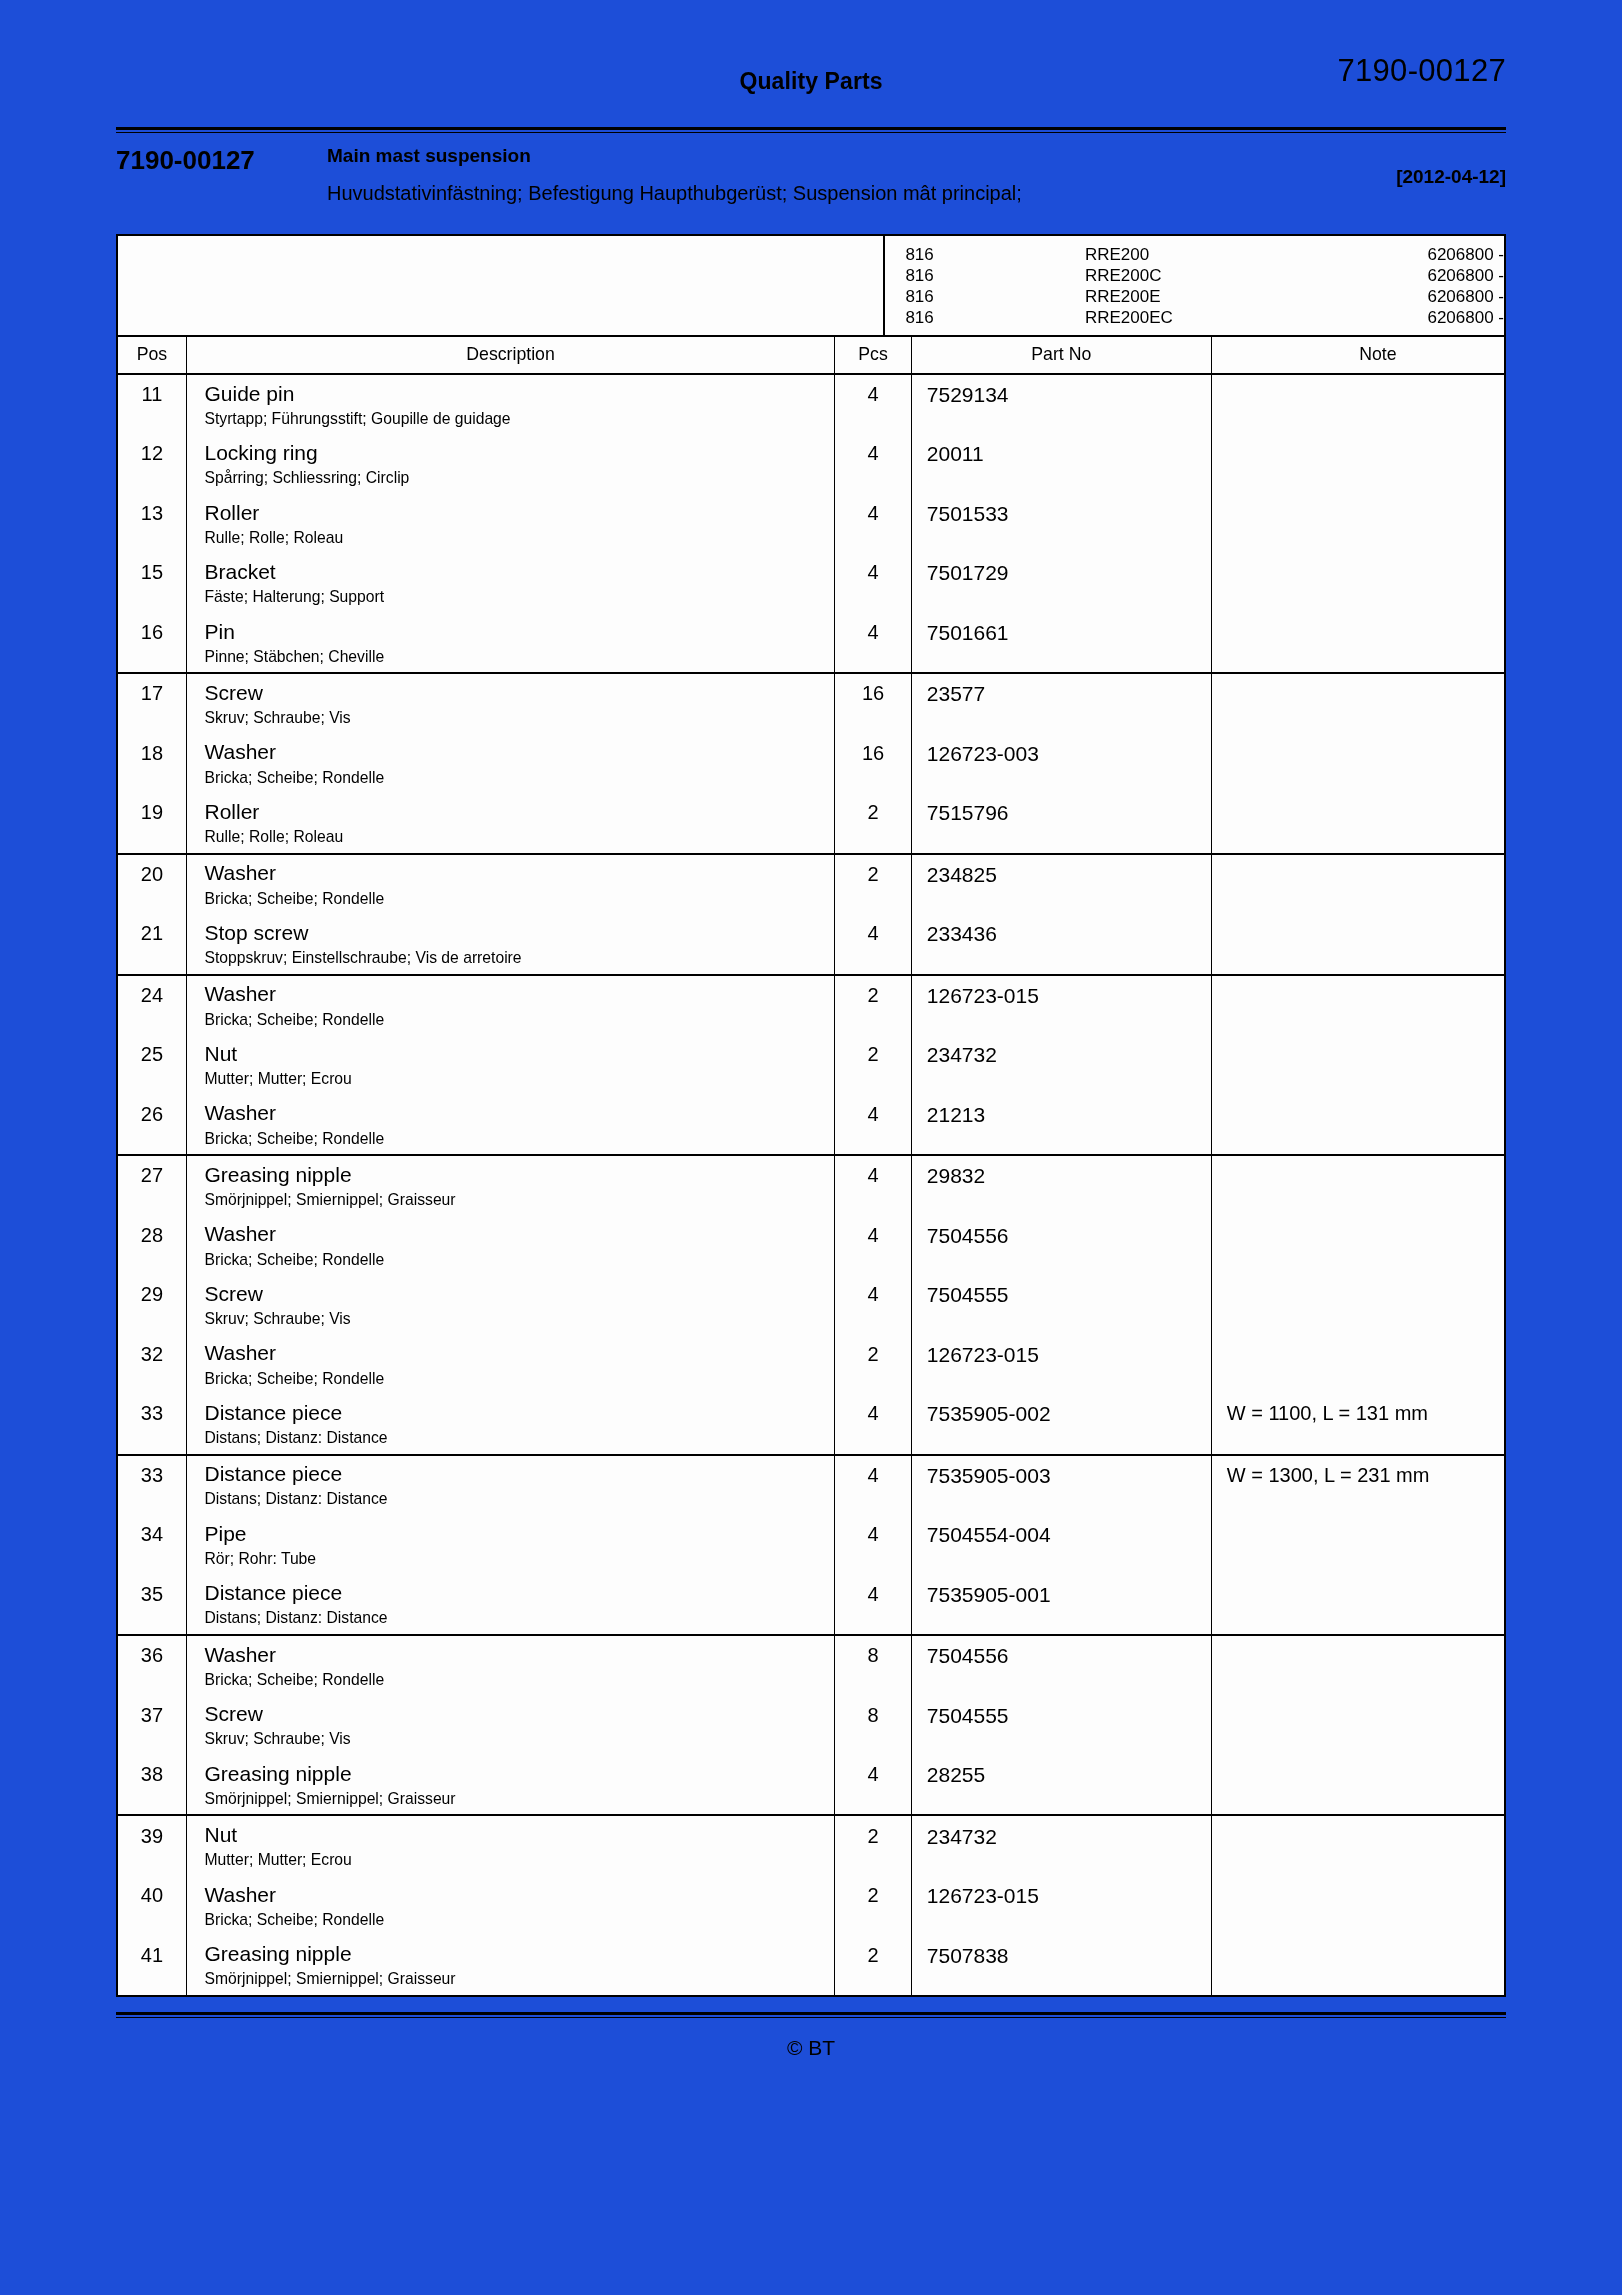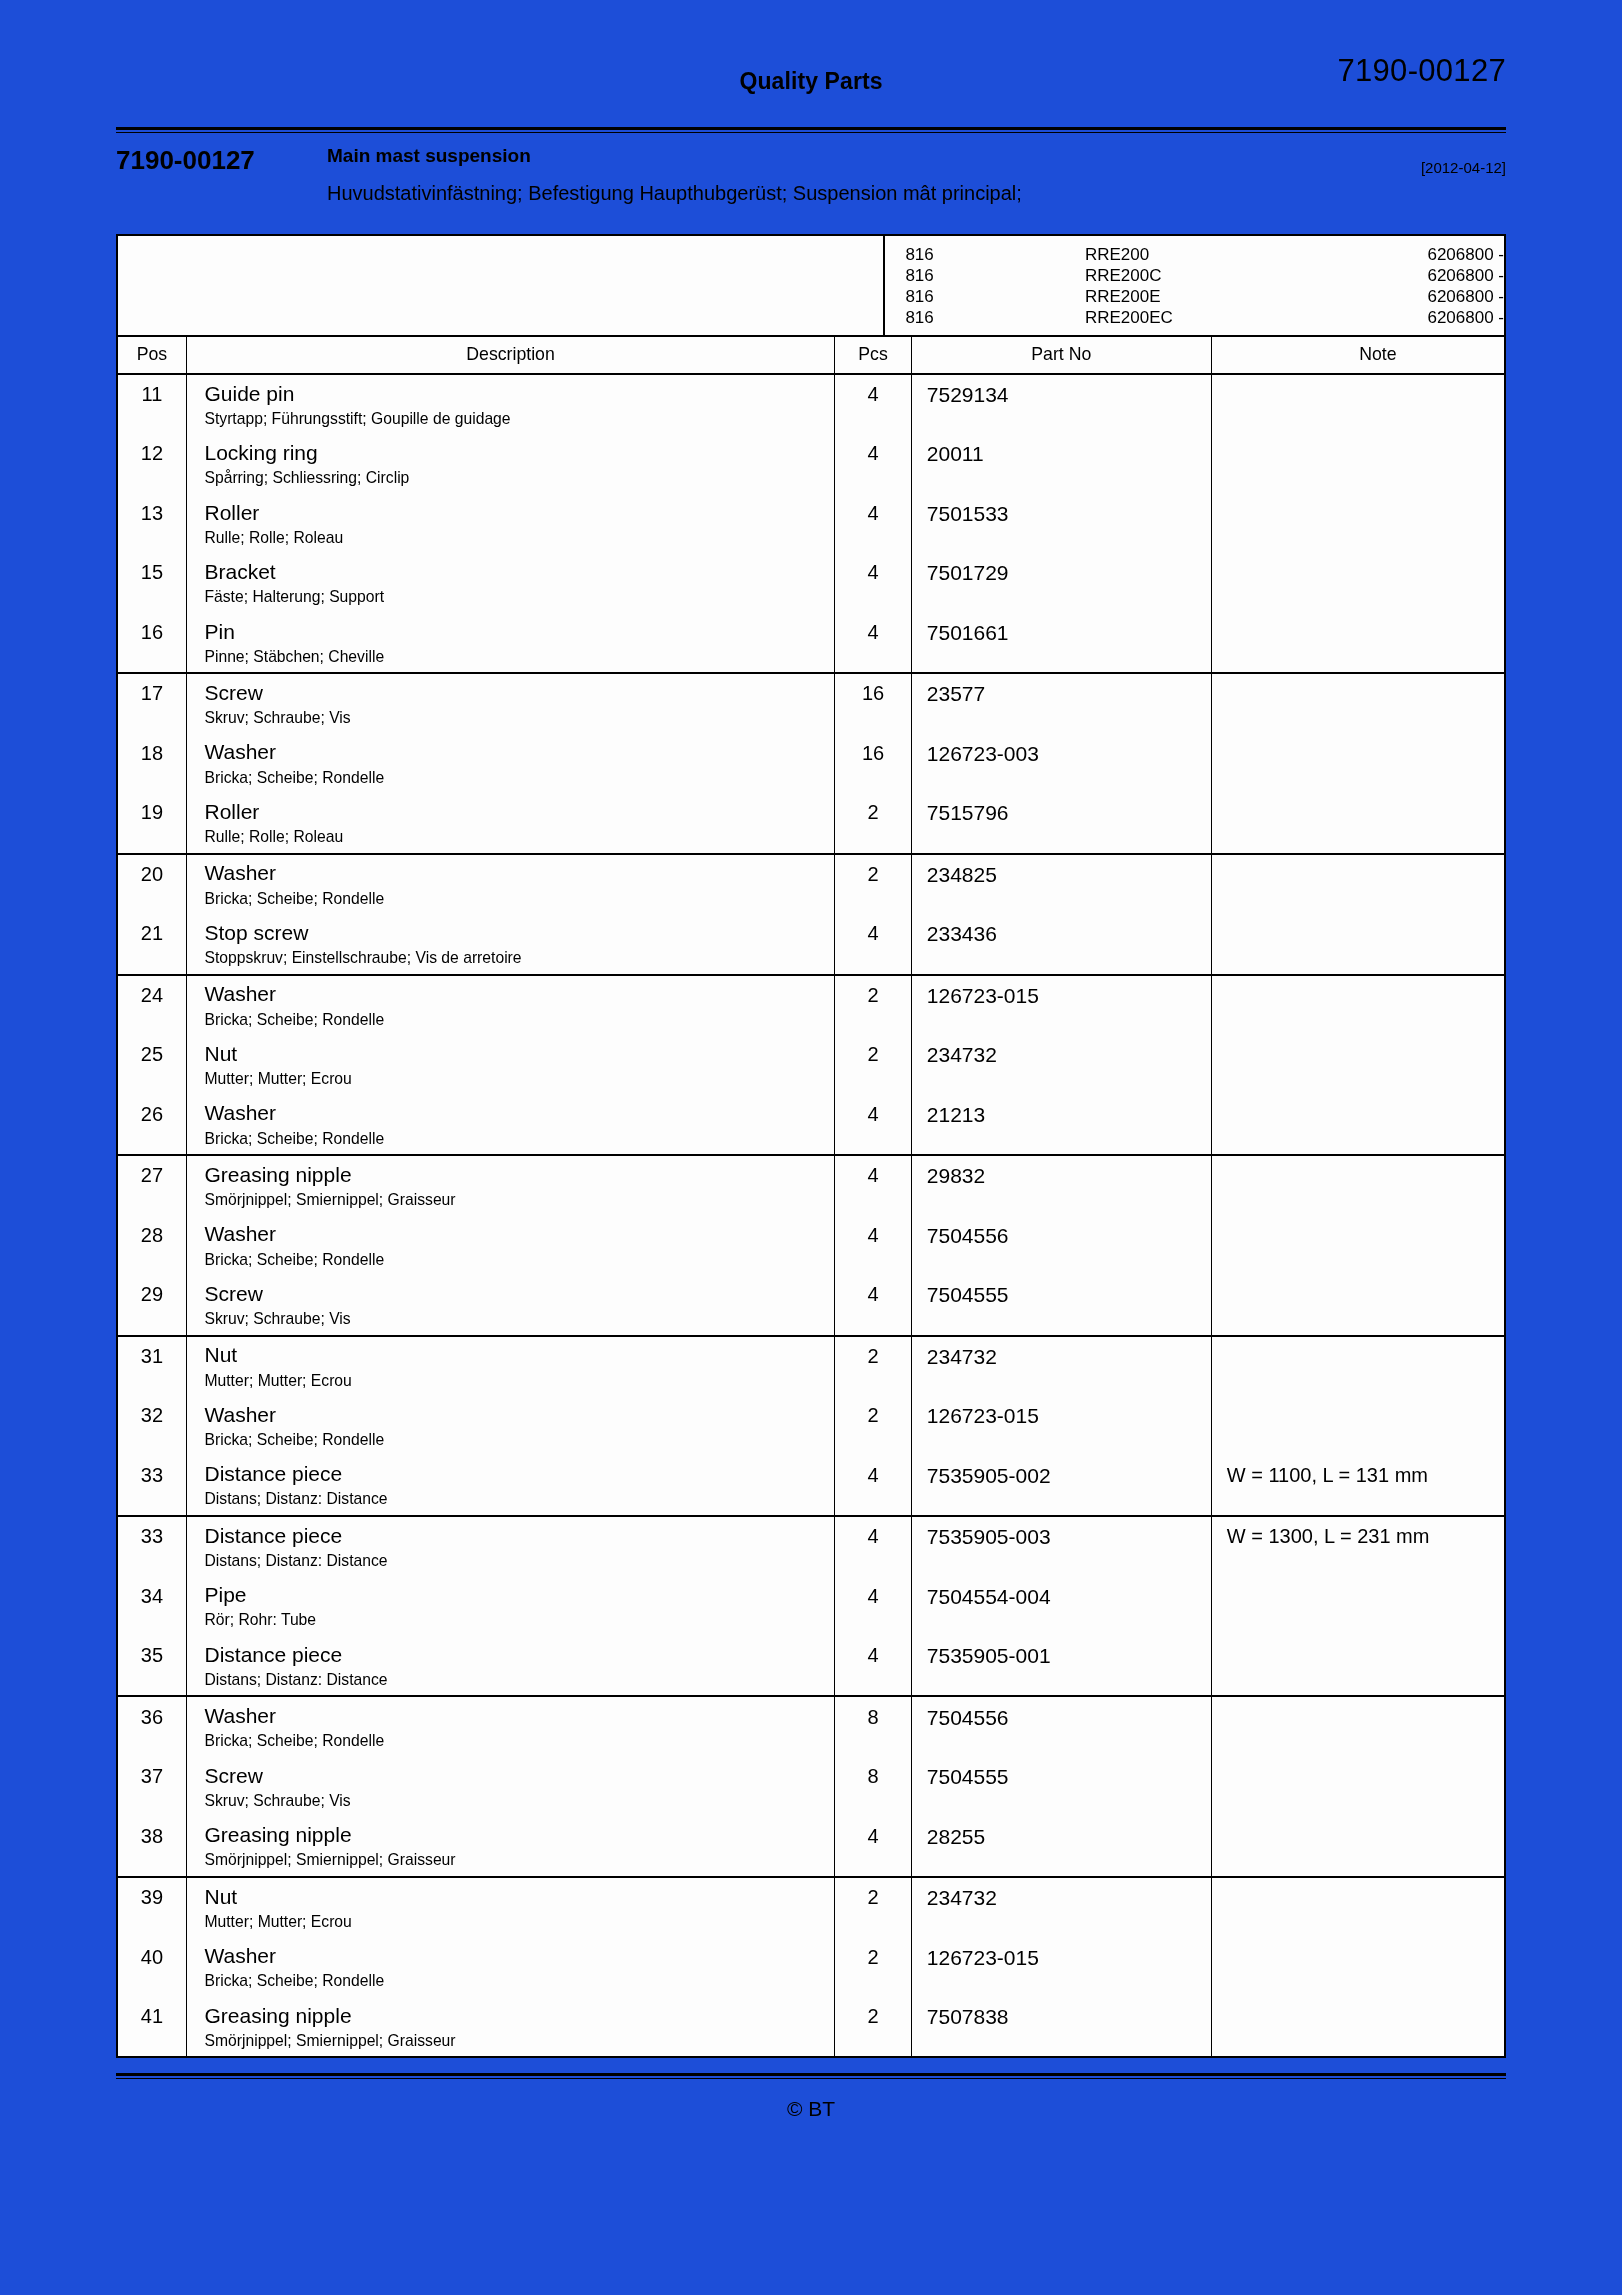--- a/index.html
+++ b/index.html
@@ -69,23 +69,23 @@
   .title-name {
     position: absolute;
     left: 211px;
     top: 0;
     font-size: 19px;
     font-weight: bold;
   }
   .title-date {
     position: absolute;
     right: 0;
-    top: 14px;
-    font-size: 15px;
-    font-weight: normal;
+    top: 21px;
+    font-size: 19px;
+    font-weight: bold;
   }
   .title-sub {
     position: absolute;
     left: 211px;
     top: 37px;
     font-size: 20px;
     font-weight: normal;
     white-space: nowrap;
   }
 
@@ -597,257 +597,237 @@
           </td>
           <td>
             <div class="cell-pad part-num">7504555</div>
           </td>
           <td>
             <div class="cell-pad note-txt"></div>
           </td>
         </tr>
       </tbody>
       <tbody>
+        <tr>
+          <td>
+            <div class="cell-pad pos-num">32</div>
+          </td>
+          <td>
+            <div class="cell-pad">
+              <div class="desc-main">Washer</div>
+              <div class="desc-sub">Bricka; Scheibe; Rondelle</div>
+            </div>
+          </td>
+          <td>
+            <div class="cell-pad pcs-num">2</div>
+          </td>
+          <td>
+            <div class="cell-pad part-num">126723-015</div>
+          </td>
+          <td>
+            <div class="cell-pad note-txt"></div>
+          </td>
+        </tr>
+        <tr>
+          <td>
+            <div class="cell-pad pos-num">33</div>
+          </td>
+          <td>
+            <div class="cell-pad">
+              <div class="desc-main">Distance piece</div>
+              <div class="desc-sub">Distans; Distanz: Distance</div>
+            </div>
+          </td>
+          <td>
+            <div class="cell-pad pcs-num">4</div>
+          </td>
+          <td>
+            <div class="cell-pad part-num">7535905-002</div>
+          </td>
+          <td>
+            <div class="cell-pad note-txt">W = 1100, L = 131 mm</div>
+          </td>
+        </tr>
+      </tbody>
+      <tbody>
         <tr class="group-start">
           <td>
-            <div class="cell-pad pos-num">31</div>
+            <div class="cell-pad pos-num">33</div>
+          </td>
+          <td>
+            <div class="cell-pad">
+              <div class="desc-main">Distance piece</div>
+              <div class="desc-sub">Distans; Distanz: Distance</div>
+            </div>
+          </td>
+          <td>
+            <div class="cell-pad pcs-num">4</div>
+          </td>
+          <td>
+            <div class="cell-pad part-num">7535905-003</div>
+          </td>
+          <td>
+            <div class="cell-pad note-txt">W = 1300, L = 231 mm</div>
+          </td>
+        </tr>
+        <tr>
+          <td>
+            <div class="cell-pad pos-num">34</div>
+          </td>
+          <td>
+            <div class="cell-pad">
+              <div class="desc-main">Pipe</div>
+              <div class="desc-sub">Rör; Rohr: Tube</div>
+            </div>
+          </td>
+          <td>
+            <div class="cell-pad pcs-num">4</div>
+          </td>
+          <td>
+            <div class="cell-pad part-num">7504554-004</div>
+          </td>
+          <td>
+            <div class="cell-pad note-txt"></div>
+          </td>
+        </tr>
+        <tr>
+          <td>
+            <div class="cell-pad pos-num">35</div>
+          </td>
+          <td>
+            <div class="cell-pad">
+              <div class="desc-main">Distance piece</div>
+              <div class="desc-sub">Distans; Distanz: Distance</div>
+            </div>
+          </td>
+          <td>
+            <div class="cell-pad pcs-num">4</div>
+          </td>
+          <td>
+            <div class="cell-pad part-num">7535905-001</div>
+          </td>
+          <td>
+            <div class="cell-pad note-txt"></div>
+          </td>
+        </tr>
+      </tbody>
+      <tbody>
+        <tr class="group-start">
+          <td>
+            <div class="cell-pad pos-num">36</div>
+          </td>
+          <td>
+            <div class="cell-pad">
+              <div class="desc-main">Washer</div>
+              <div class="desc-sub">Bricka; Scheibe; Rondelle</div>
+            </div>
+          </td>
+          <td>
+            <div class="cell-pad pcs-num">8</div>
+          </td>
+          <td>
+            <div class="cell-pad part-num">7504556</div>
+          </td>
+          <td>
+            <div class="cell-pad note-txt"></div>
+          </td>
+        </tr>
+        <tr>
+          <td>
+            <div class="cell-pad pos-num">37</div>
+          </td>
+          <td>
+            <div class="cell-pad">
+              <div class="desc-main">Screw</div>
+              <div class="desc-sub">Skruv; Schraube; Vis</div>
+            </div>
+          </td>
+          <td>
+            <div class="cell-pad pcs-num">8</div>
+          </td>
+          <td>
+            <div class="cell-pad part-num">7504555</div>
+          </td>
+          <td>
+            <div class="cell-pad note-txt"></div>
+          </td>
+        </tr>
+        <tr>
+          <td>
+            <div class="cell-pad pos-num">38</div>
+          </td>
+          <td>
+            <div class="cell-pad">
+              <div class="desc-main">Greasing nipple</div>
+              <div class="desc-sub">Smörjnippel; Smiernippel; Graisseur</div>
+            </div>
+          </td>
+          <td>
+            <div class="cell-pad pcs-num">4</div>
+          </td>
+          <td>
+            <div class="cell-pad part-num">28255</div>
+          </td>
+          <td>
+            <div class="cell-pad note-txt"></div>
+          </td>
+        </tr>
+      </tbody>
+      <tbody class="last-group">
+        <tr class="group-start">
+          <td>
+            <div class="cell-pad pos-num">39</div>
           </td>
           <td>
             <div class="cell-pad">
               <div class="desc-main">Nut</div>
               <div class="desc-sub">Mutter; Mutter; Ecrou</div>
             </div>
           </td>
           <td>
             <div class="cell-pad pcs-num">2</div>
           </td>
           <td>
             <div class="cell-pad part-num">234732</div>
           </td>
           <td>
             <div class="cell-pad note-txt"></div>
           </td>
         </tr>
         <tr>
           <td>
-            <div class="cell-pad pos-num">32</div>
+            <div class="cell-pad pos-num">40</div>
           </td>
           <td>
             <div class="cell-pad">
               <div class="desc-main">Washer</div>
               <div class="desc-sub">Bricka; Scheibe; Rondelle</div>
             </div>
           </td>
           <td>
             <div class="cell-pad pcs-num">2</div>
           </td>
           <td>
             <div class="cell-pad part-num">126723-015</div>
           </td>
           <td>
             <div class="cell-pad note-txt"></div>
           </td>
         </tr>
         <tr>
           <td>
-            <div class="cell-pad pos-num">33</div>
-          </td>
-          <td>
-            <div class="cell-pad">
-              <div class="desc-main">Distance piece</div>
-              <div class="desc-sub">Distans; Distanz: Distance</div>
-            </div>
-          </td>
-          <td>
-            <div class="cell-pad pcs-num">4</div>
-          </td>
-          <td>
-            <div class="cell-pad part-num">7535905-002</div>
-          </td>
-          <td>
-            <div class="cell-pad note-txt">W = 1100, L = 131 mm</div>
-          </td>
-        </tr>
-      </tbody>
-      <tbody>
-        <tr class="group-start">
-          <td>
-            <div class="cell-pad pos-num">33</div>
-          </td>
-          <td>
-            <div class="cell-pad">
-              <div class="desc-main">Distance piece</div>
-              <div class="desc-sub">Distans; Distanz: Distance</div>
-            </div>
-          </td>
-          <td>
-            <div class="cell-pad pcs-num">4</div>
-          </td>
-          <td>
-            <div class="cell-pad part-num">7535905-003</div>
-          </td>
-          <td>
-            <div class="cell-pad note-txt">W = 1300, L = 231 mm</div>
-          </td>
-        </tr>
-        <tr>
-          <td>
-            <div class="cell-pad pos-num">34</div>
-          </td>
-          <td>
-            <div class="cell-pad">
-              <div class="desc-main">Pipe</div>
-              <div class="desc-sub">Rör; Rohr: Tube</div>
-            </div>
-          </td>
-          <td>
-            <div class="cell-pad pcs-num">4</div>
-          </td>
-          <td>
-            <div class="cell-pad part-num">7504554-004</div>
-          </td>
-          <td>
-            <div class="cell-pad note-txt"></div>
-          </td>
-        </tr>
-        <tr>
-          <td>
-            <div class="cell-pad pos-num">35</div>
-          </td>
-          <td>
-            <div class="cell-pad">
-              <div class="desc-main">Distance piece</div>
-              <div class="desc-sub">Distans; Distanz: Distance</div>
-            </div>
-          </td>
-          <td>
-            <div class="cell-pad pcs-num">4</div>
-          </td>
-          <td>
-            <div class="cell-pad part-num">7535905-001</div>
-          </td>
-          <td>
-            <div class="cell-pad note-txt"></div>
-          </td>
-        </tr>
-      </tbody>
-      <tbody>
-        <tr class="group-start">
-          <td>
-            <div class="cell-pad pos-num">36</div>
-          </td>
-          <td>
-            <div class="cell-pad">
-              <div class="desc-main">Washer</div>
-              <div class="desc-sub">Bricka; Scheibe; Rondelle</div>
-            </div>
-          </td>
-          <td>
-            <div class="cell-pad pcs-num">8</div>
-          </td>
-          <td>
-            <div class="cell-pad part-num">7504556</div>
-          </td>
-          <td>
-            <div class="cell-pad note-txt"></div>
-          </td>
-        </tr>
-        <tr>
-          <td>
-            <div class="cell-pad pos-num">37</div>
-          </td>
-          <td>
-            <div class="cell-pad">
-              <div class="desc-main">Screw</div>
-              <div class="desc-sub">Skruv; Schraube; Vis</div>
-            </div>
-          </td>
-          <td>
-            <div class="cell-pad pcs-num">8</div>
-          </td>
-          <td>
-            <div class="cell-pad part-num">7504555</div>
-          </td>
-          <td>
-            <div class="cell-pad note-txt"></div>
-          </td>
-        </tr>
-        <tr>
-          <td>
-            <div class="cell-pad pos-num">38</div>
+            <div class="cell-pad pos-num">41</div>
           </td>
           <td>
             <div class="cell-pad">
               <div class="desc-main">Greasing nipple</div>
               <div class="desc-sub">Smörjnippel; Smiernippel; Graisseur</div>
             </div>
           </td>
           <td>
-            <div class="cell-pad pcs-num">4</div>
-          </td>
-          <td>
-            <div class="cell-pad part-num">28255</div>
-          </td>
-          <td>
-            <div class="cell-pad note-txt"></div>
-          </td>
-        </tr>
-      </tbody>
-      <tbody class="last-group">
-        <tr class="group-start">
-          <td>
-            <div class="cell-pad pos-num">39</div>
-          </td>
-          <td>
-            <div class="cell-pad">
-              <div class="desc-main">Nut</div>
-              <div class="desc-sub">Mutter; Mutter; Ecrou</div>
-            </div>
-          </td>
-          <td>
-            <div class="cell-pad pcs-num">2</div>
-          </td>
-          <td>
-            <div class="cell-pad part-num">234732</div>
-          </td>
-          <td>
-            <div class="cell-pad note-txt"></div>
-          </td>
-        </tr>
-        <tr>
-          <td>
-            <div class="cell-pad pos-num">40</div>
-          </td>
-          <td>
-            <div class="cell-pad">
-              <div class="desc-main">Washer</div>
-              <div class="desc-sub">Bricka; Scheibe; Rondelle</div>
-            </div>
-          </td>
-          <td>
-            <div class="cell-pad pcs-num">2</div>
-          </td>
-          <td>
-            <div class="cell-pad part-num">126723-015</div>
-          </td>
-          <td>
-            <div class="cell-pad note-txt"></div>
-          </td>
-        </tr>
-        <tr>
-          <td>
-            <div class="cell-pad pos-num">41</div>
-          </td>
-          <td>
-            <div class="cell-pad">
-              <div class="desc-main">Greasing nipple</div>
-              <div class="desc-sub">Smörjnippel; Smiernippel; Graisseur</div>
-            </div>
-          </td>
-          <td>
             <div class="cell-pad pcs-num">2</div>
           </td>
           <td>
             <div class="cell-pad part-num">7507838</div>
           </td>
           <td>
             <div class="cell-pad note-txt"></div>
           </td>
         </tr>
       </tbody>

